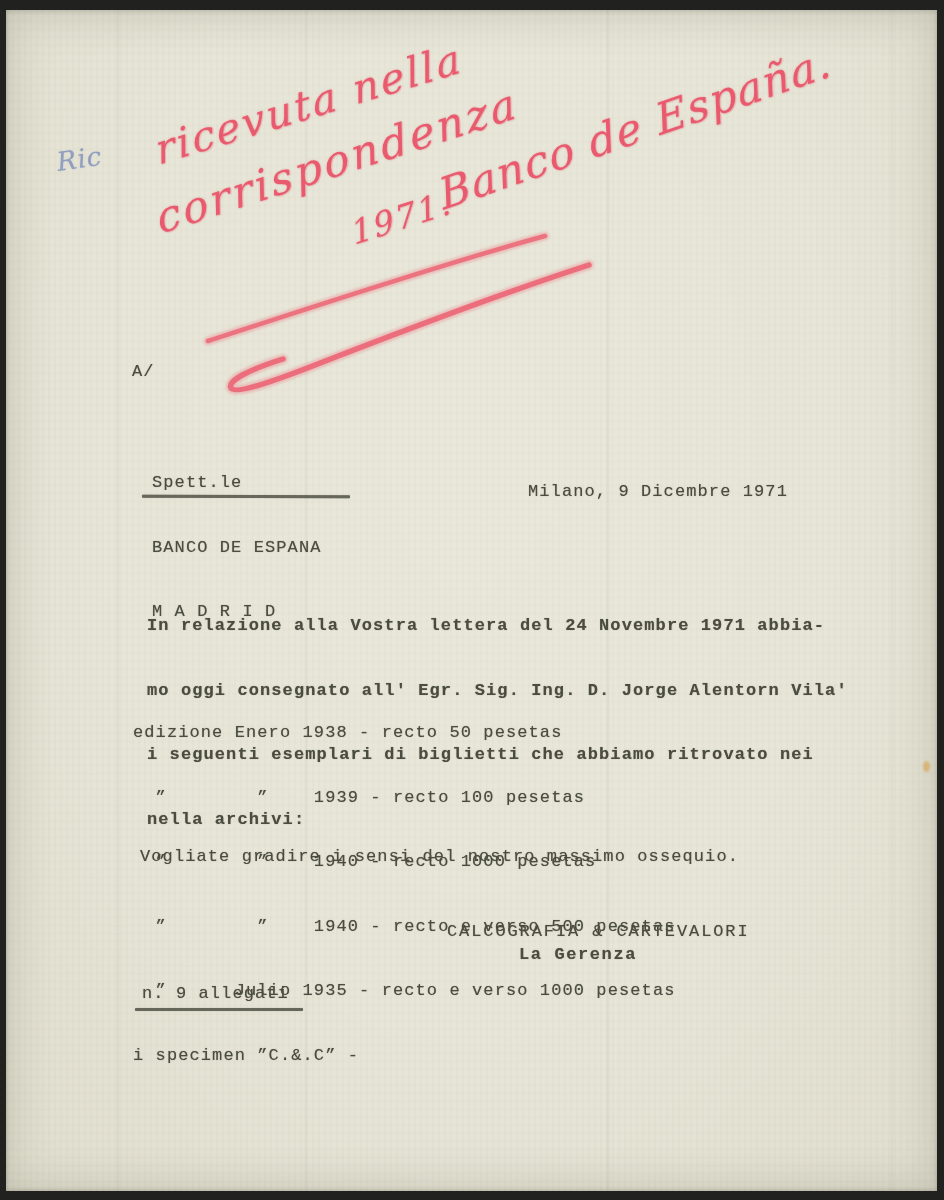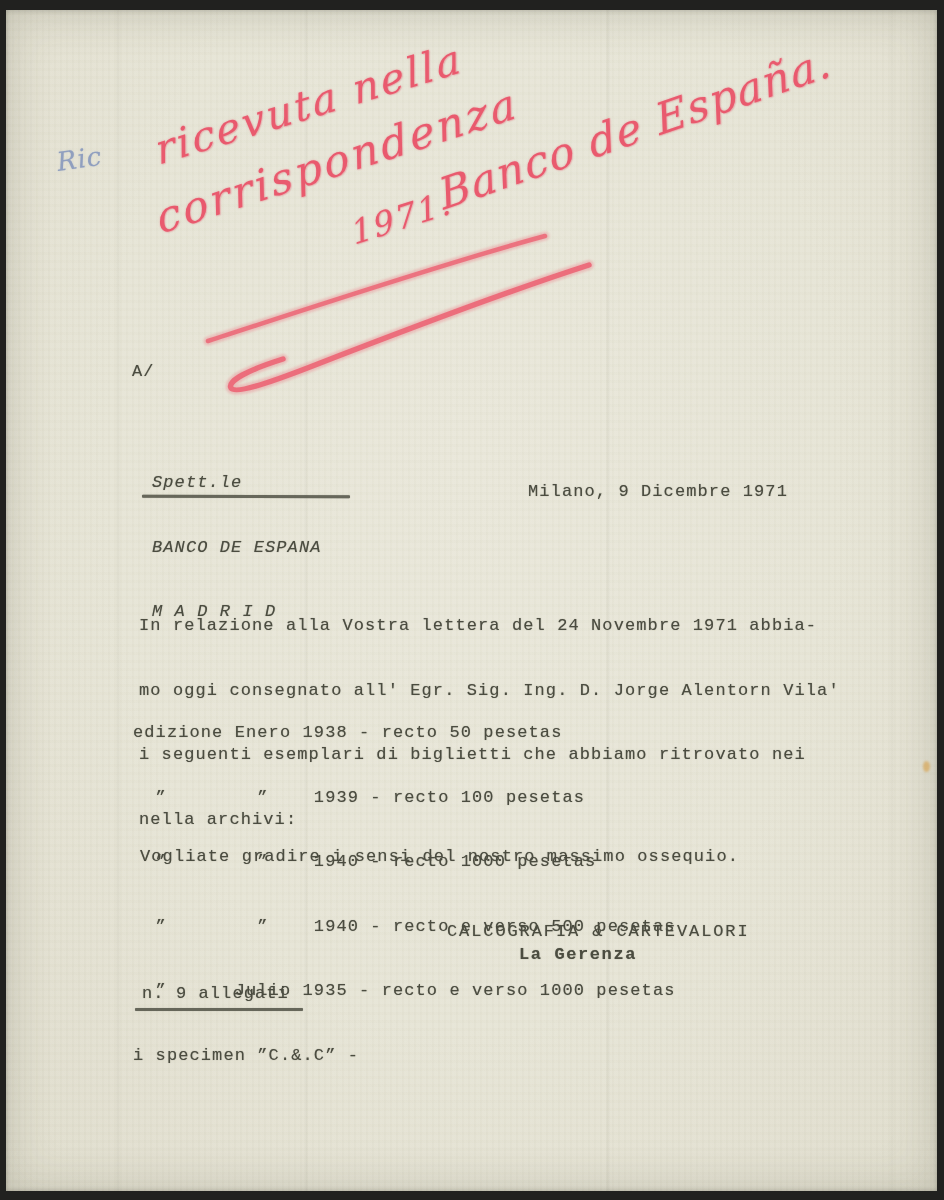--- a/index.html
+++ b/index.html
@@ -48,24 +48,24 @@
     text-shadow:0 0 1.5px rgba(130,148,188,.5);
     white-space:pre;
   }
   #hand1{left:156px;top:127px;font-size:41px;letter-spacing:2.5px;transform:rotate(-17deg) skewX(-6deg);}
   #hand2{left:157px;top:194px;font-size:43px;letter-spacing:3px;transform:rotate(-18deg) skewX(-6deg);}
   #hand3{left:352px;top:214px;font-size:33px;letter-spacing:2px;transform:rotate(-18deg) skewX(-6deg);}
   #hand4{left:440px;top:170px;font-size:43px;letter-spacing:1.5px;transform:rotate(-19deg) skewX(-6deg);}
   #blue-note{left:57px;top:147px;font-size:26px;letter-spacing:1px;transform:rotate(-8deg);}
   #strokes{position:absolute;left:0;top:0;pointer-events:none;}
   #prefix{left:132px;top:361px;}
-  #address{left:152px;top:429px;font-style:italic;}
+  #address{left:152px;top:429px;}
   #madrid-underline{left:142px;top:495px;width:208px;height:3px;transform:rotate(.15deg);}
   #dateline{left:528px;top:481px;}
-  #body{left:139px;top:572px;}
+  #body{left:147px;top:572px;font-weight:bold;}
   #items{left:133px;top:679px;}
   #closing{left:140px;top:846px;}
   #sig-company{left:447px;top:921px;letter-spacing:1.9px;}
   #sig-role{left:519px;top:944px;letter-spacing:1.6px;font-weight:bold;}
   #attachments{left:142px;top:983px;}
   #attachments-underline{left:135px;top:1008px;width:168px;height:3px;}
   #speck{position:absolute;left:923px;top:761px;width:7px;height:11px;border-radius:50%;
          background:#d89a3a;opacity:.55;filter:blur(1px);}
 </style>
 </head>

